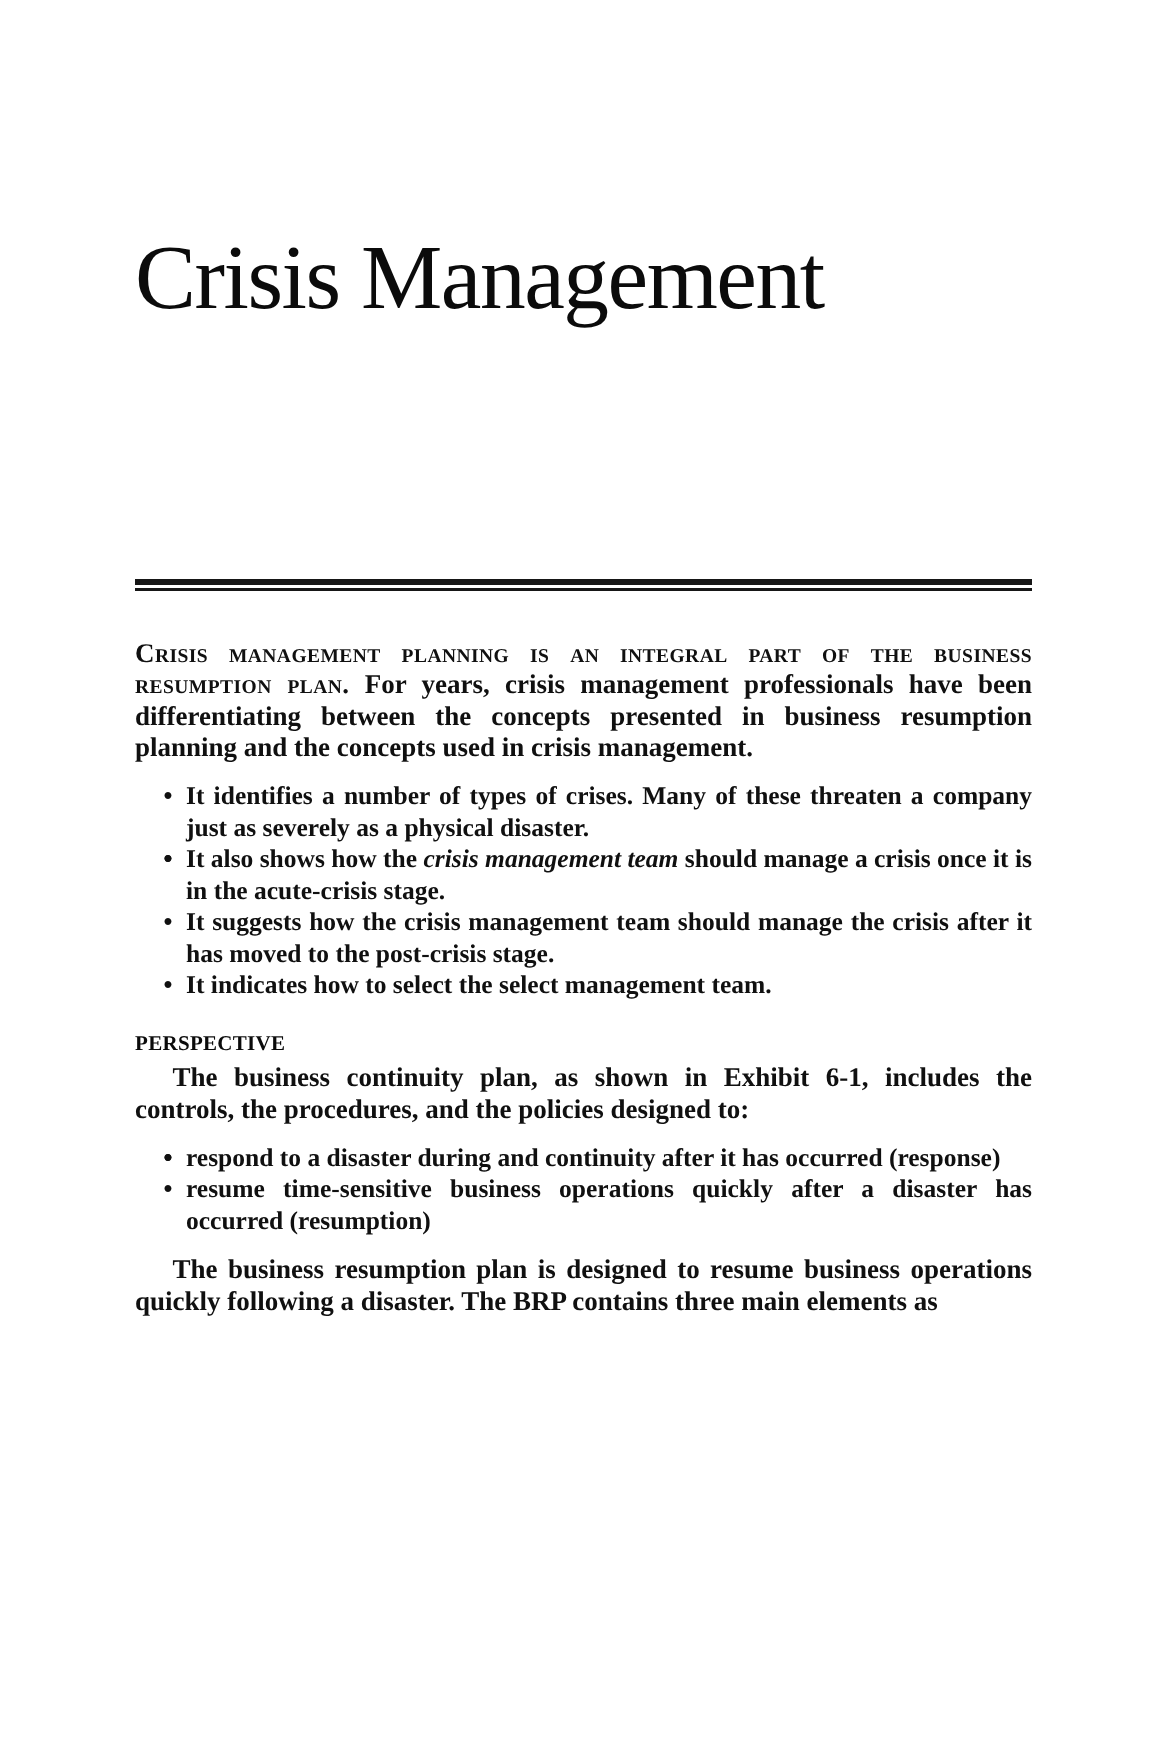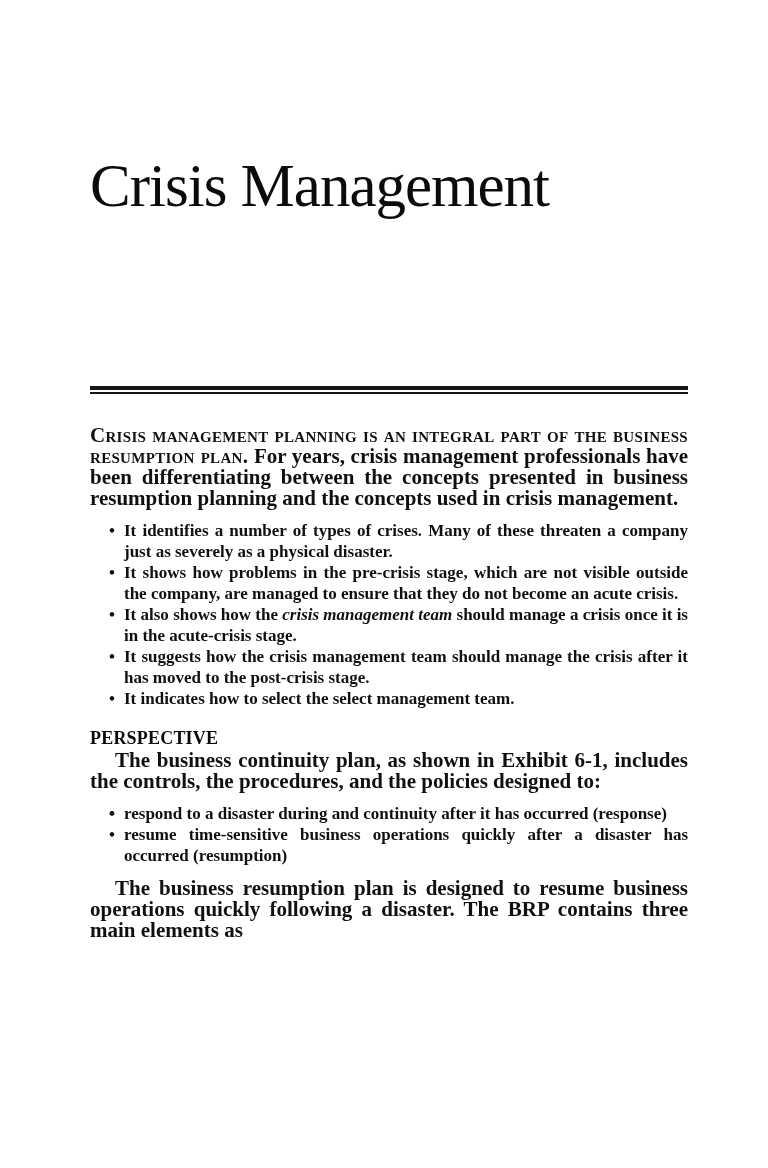--- a/index.html
+++ b/index.html
@@ -31,21 +31,21 @@
     color: #0b0b0b;
     white-space: nowrap;
   }
   .rule {
     margin-top: 164px;
     border-top: 4px solid #161616;
     border-bottom: 2px solid #161616;
     height: 2px;
   }
   .para {
-    font-size: 21px;
+    font-size: 18px;
     line-height: 21px;
     text-align: justify;
     margin: 0;
   }
   .intro { margin-top: 31px; }
   .smallcaps {
     font-variant: small-caps;
     letter-spacing: 0.3px;
   }
   .indent { text-indent: 25px; }
@@ -63,21 +63,21 @@
     font-size: 17px;
     line-height: 21px;
     text-align: justify;
   }
   .marker {
     position: absolute;
     left: 19px;
     top: 0;
   }
   h2.section {
-    font-size: 18px;
+    font-size: 14px;
     line-height: 21px;
     margin: 19px 0 0 0;
     font-weight: bold;
     letter-spacing: 0.2px;
     color: #0b0b0b;
   }
   em { font-style: italic; }
 </style>
 </head>
 <body>
@@ -86,21 +86,21 @@
 
   <h1 class="title">Crisis Management</h1>
 
   <div class="rule"></div>
 
   <p class="para intro"><span class="smallcaps">Crisis management planning is an integral part of the business resumption plan.</span><span> For years, crisis management professionals have been differentiating between the concepts presented in business resumption planning and the concepts used in crisis management.</span></p>
 
 
   <ul class="bullets">
     <li><span class="marker">•</span><span>It identifies a number of types of crises. Many of these threaten a company just as severely as a physical disaster.</span></li>
-    <li><span class="marker">•</span><span>It shows how problems in the pre-crisis stage, which are not visible outside the company, are managed to ensure that they do not become an acute crisis.</span></li>
+    <li><span class="marker">•</span></li>
     <li><span class="marker">•</span><span>It also shows how the </span><em>crisis management team</em><span> should manage a crisis once it is in the acute-crisis stage.</span></li>
     <li><span class="marker">•</span><span>It suggests how the crisis management team should manage the crisis after it has moved to the post-crisis stage.</span></li>
     <li><span class="marker">•</span><span>It indicates how to select the select management team.</span></li>
   </ul>
 
   <h2 class="section">PERSPECTIVE</h2>
 
   <p class="para indent p3">The business continuity plan, as shown in Exhibit 6-1, includes the controls, the procedures, and the policies designed to:</p>
 
   <ul class="bullets">

